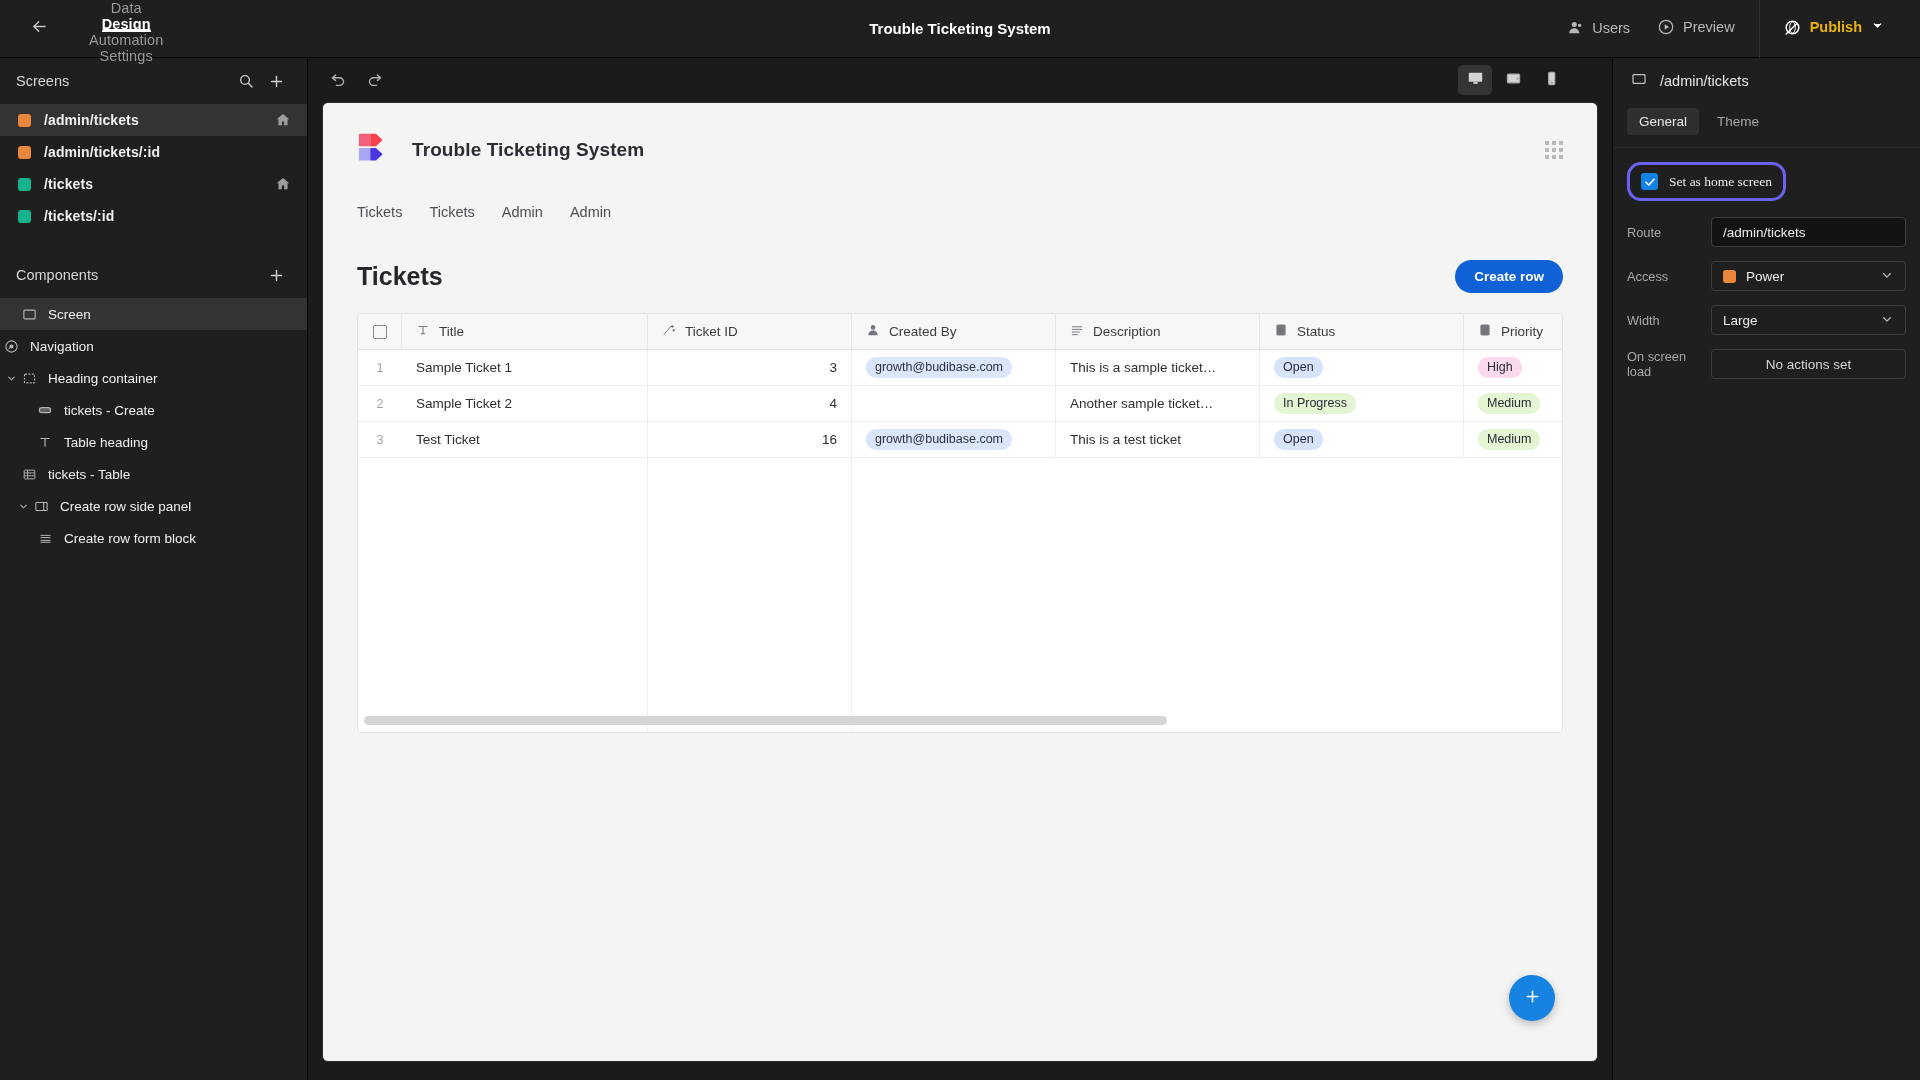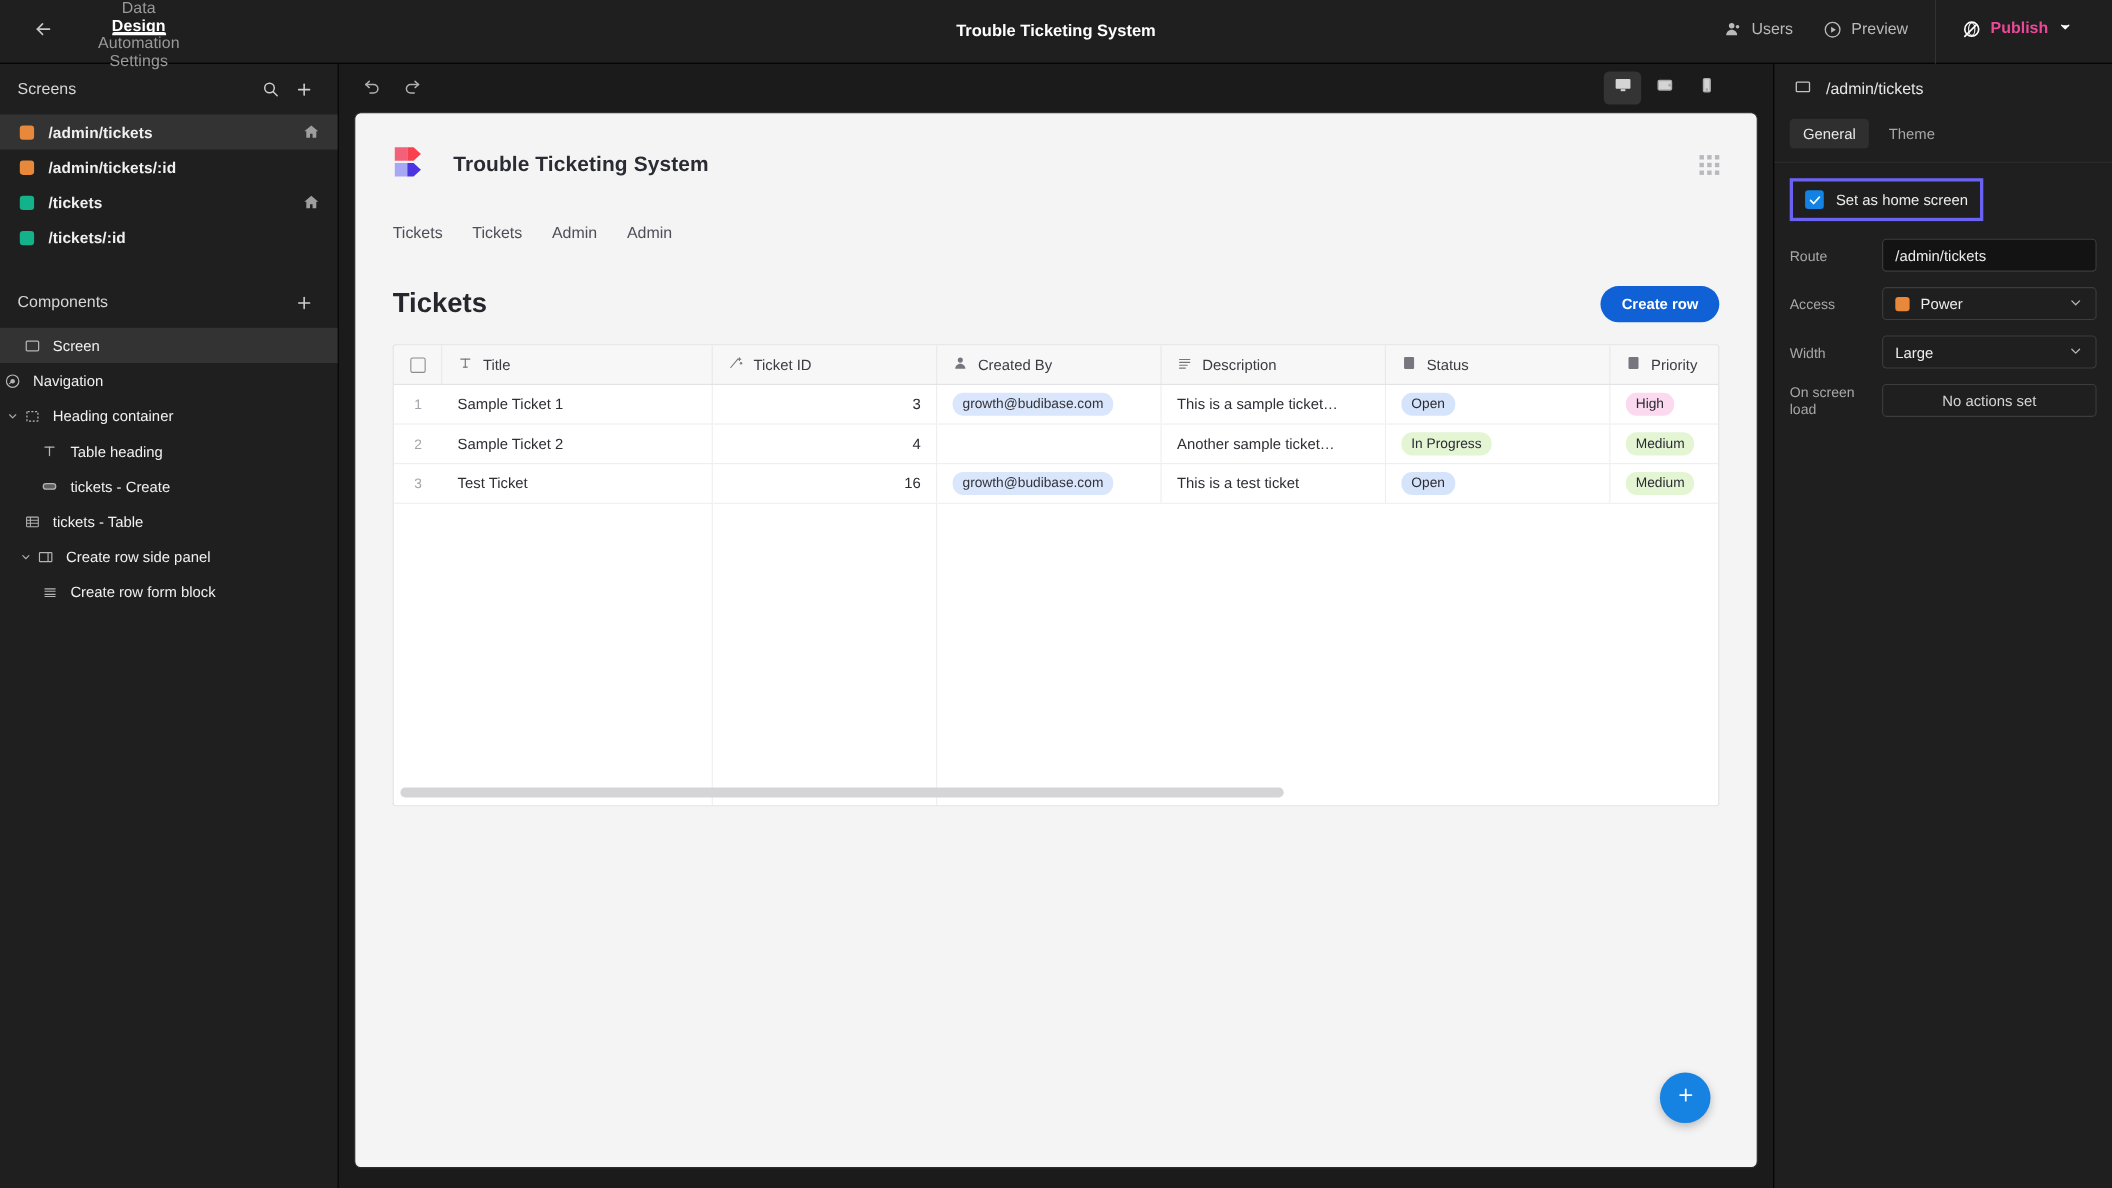--- a/index.html
+++ b/index.html
@@ -45,21 +45,21 @@
     margin-left: auto; display: flex; align-items: center; height: 100%;
     padding-right: 22px;
   }
   .tb-item {
     display: flex; align-items: flex-start; gap: 9px;
     font-size: 14.5px; color: #b9b9b9; cursor: pointer;
     padding: 7px 14px; border-radius: 4px;
   }
   .tb-sep { width: 1px; height: 58px; background: #323232; margin: 0 10px; }
   .tb-item svg { fill: #b9b9b9; }
-  .publish-item { color: #ec4899; font-weight: bold; }
+  .publish-item { color: #eab308; font-weight: bold; }
   .publish-item svg { fill: #fff; }
 
   
   .shell { flex: 1; display: flex; min-height: 0; }
 
   
   .sidebar {
     width: 308px; min-width: 308px;
     background: #1f1f1f;
     border-right: 1px solid #000;
@@ -197,22 +197,22 @@
   .rp-head { height: 46px; display: flex; align-items: center; gap: 13px; padding: 0 18px; }
   .rp-head svg { stroke: #c4c4c4; fill: none; }
   .rp-title { color: #e6e6e6; font-size: 14.5px; }
   .rp-tabs { display: flex; gap: 6px; padding: 4px 14px 12px 14px; border-bottom: 1px solid #2c2c2c;}
   .rp-tab { font-size: 13.5px; color: #a6a6a6; padding: 6px 12px; border-radius: 4px; cursor: pointer; }
   .rp-tab.active { background: #2f2f2f; color: #e8e8e8; }
 
   .rp-body { padding: 14px 14px 0 14px; }
   .home-check-wrap {
     display: flex; align-items: center; gap: 11px;
-    border: 3px solid #6a62f0; border-radius: 0;
-    padding: 8px 11px; margin-bottom: 16px; width: fit-content;
+    border: 3px solid #6a62f0; border-radius: 14px;
+    padding: 8px 11px; margin-bottom: 16px; width: fit-content; font-family: Liberation Serif, serif;
   }
   .blue-check {
     width: 17px; height: 17px; background: #1283e5; border-radius: 3px;
     display:flex; align-items:center; justify-content:center; cursor: pointer; flex:none;
   }
   .blue-check svg { stroke: #fff; fill: none; }
   .home-check-label { font-size: 13.5px; color: #ececec; }
 
   .field-row { display: flex; align-items: center; margin-bottom: 14px; }
   .field-label { width: 84px; font-size: 12.8px; color: #a8a8a8; flex: none; }
@@ -373,34 +373,34 @@
         </span>
       <span class="comp-ico">
           <svg width="15" height="15" viewBox="0 0 24 24">
             <rect x="4" y="5" width="16" height="14" rx="1" stroke-width="1.8" stroke-dasharray="3 2.4"></rect>
           </svg>
         </span>
       <span>Heading container</span>
     </div>
     <div class="comp-row" style="padding-left:34px">
       <span class="comp-ico">
+          <svg width="16" height="16" viewBox="0 0 24 24">
+            <rect x="3.5" y="8.5" width="17" height="7.5" rx="3.7" stroke-width="1.7" fill="#5f5f5f"></rect>
+          </svg>
+        </span>
+      <span>tickets - Create</span>
+    </div>
+    <div class="comp-row" style="padding-left:34px">
+      <span class="comp-ico">
           <svg width="14" height="14" viewBox="0 0 24 24" stroke-width="2" stroke-linecap="round">
             <line x1="5" y1="6" x2="19" y2="6"></line>
             <line x1="12" y1="6" x2="12" y2="19"></line>
           </svg>
         </span>
       <span>Table heading</span>
-    </div>
-    <div class="comp-row" style="padding-left:34px">
-      <span class="comp-ico">
-          <svg width="16" height="16" viewBox="0 0 24 24">
-            <rect x="3.5" y="8.5" width="17" height="7.5" rx="3.7" stroke-width="1.7" fill="#5f5f5f"></rect>
-          </svg>
-        </span>
-      <span>tickets - Create</span>
     </div>
     <div class="comp-row" style="padding-left:18px">
       <span class="comp-ico">
           <svg width="15" height="15" viewBox="0 0 24 24" stroke-width="1.5">
             <rect x="3.5" y="5" width="17" height="14" rx="1"></rect>
             <line x1="3.5" y1="9.5" x2="20.5" y2="9.5"></line>
             <line x1="3.5" y1="14" x2="20.5" y2="14"></line>
             <line x1="9" y1="5" x2="9" y2="19"></line>
           </svg>
         </span>

